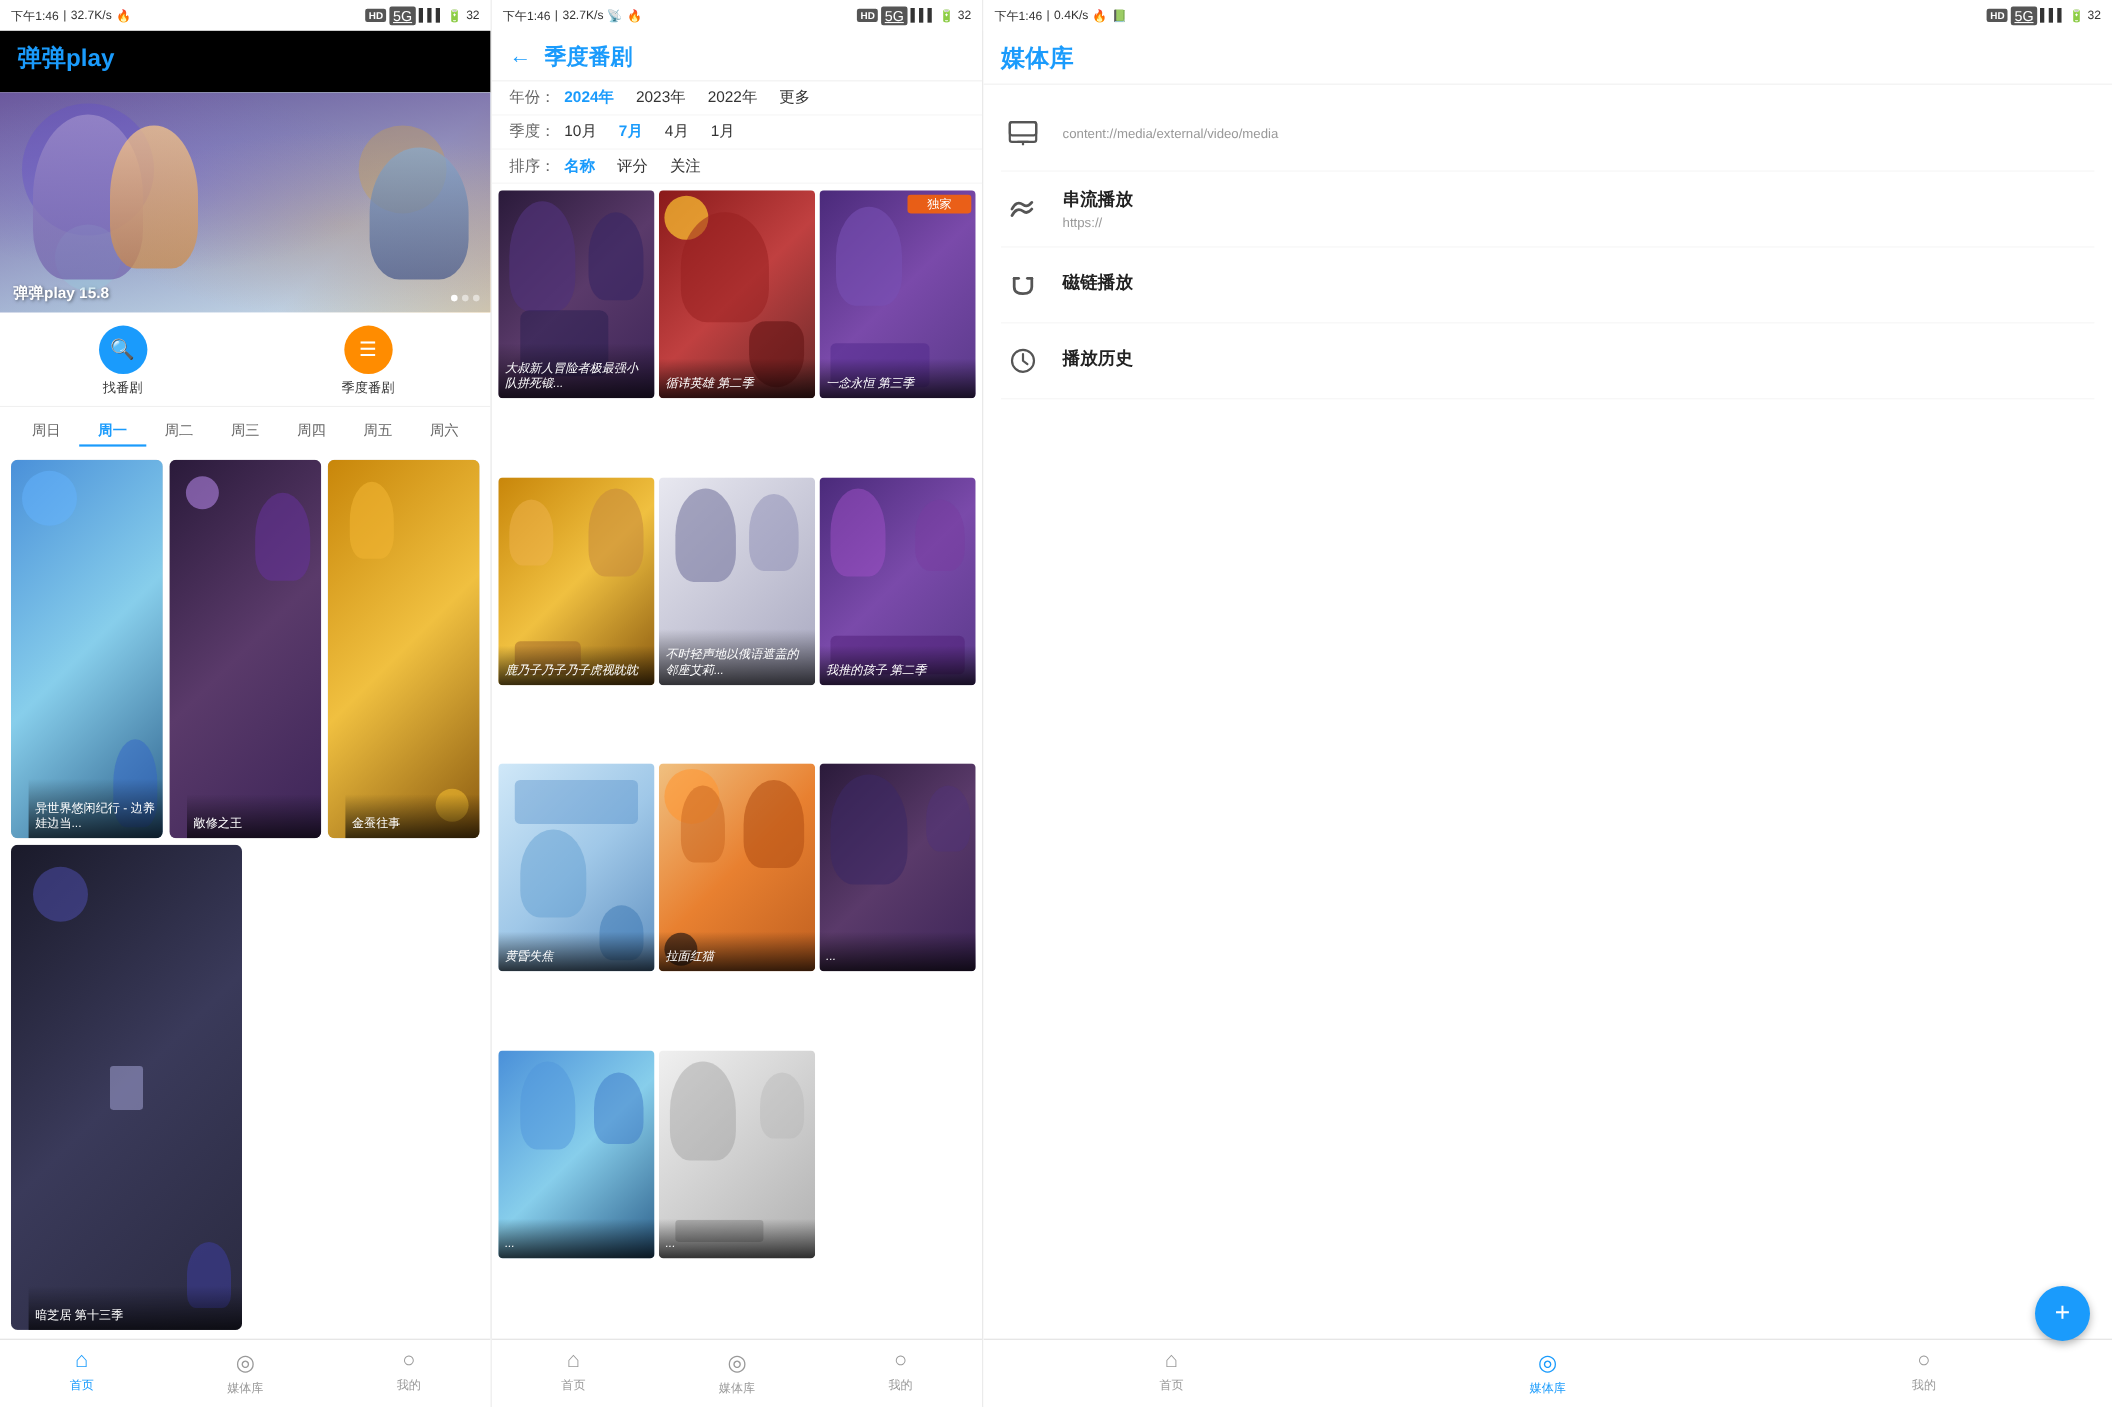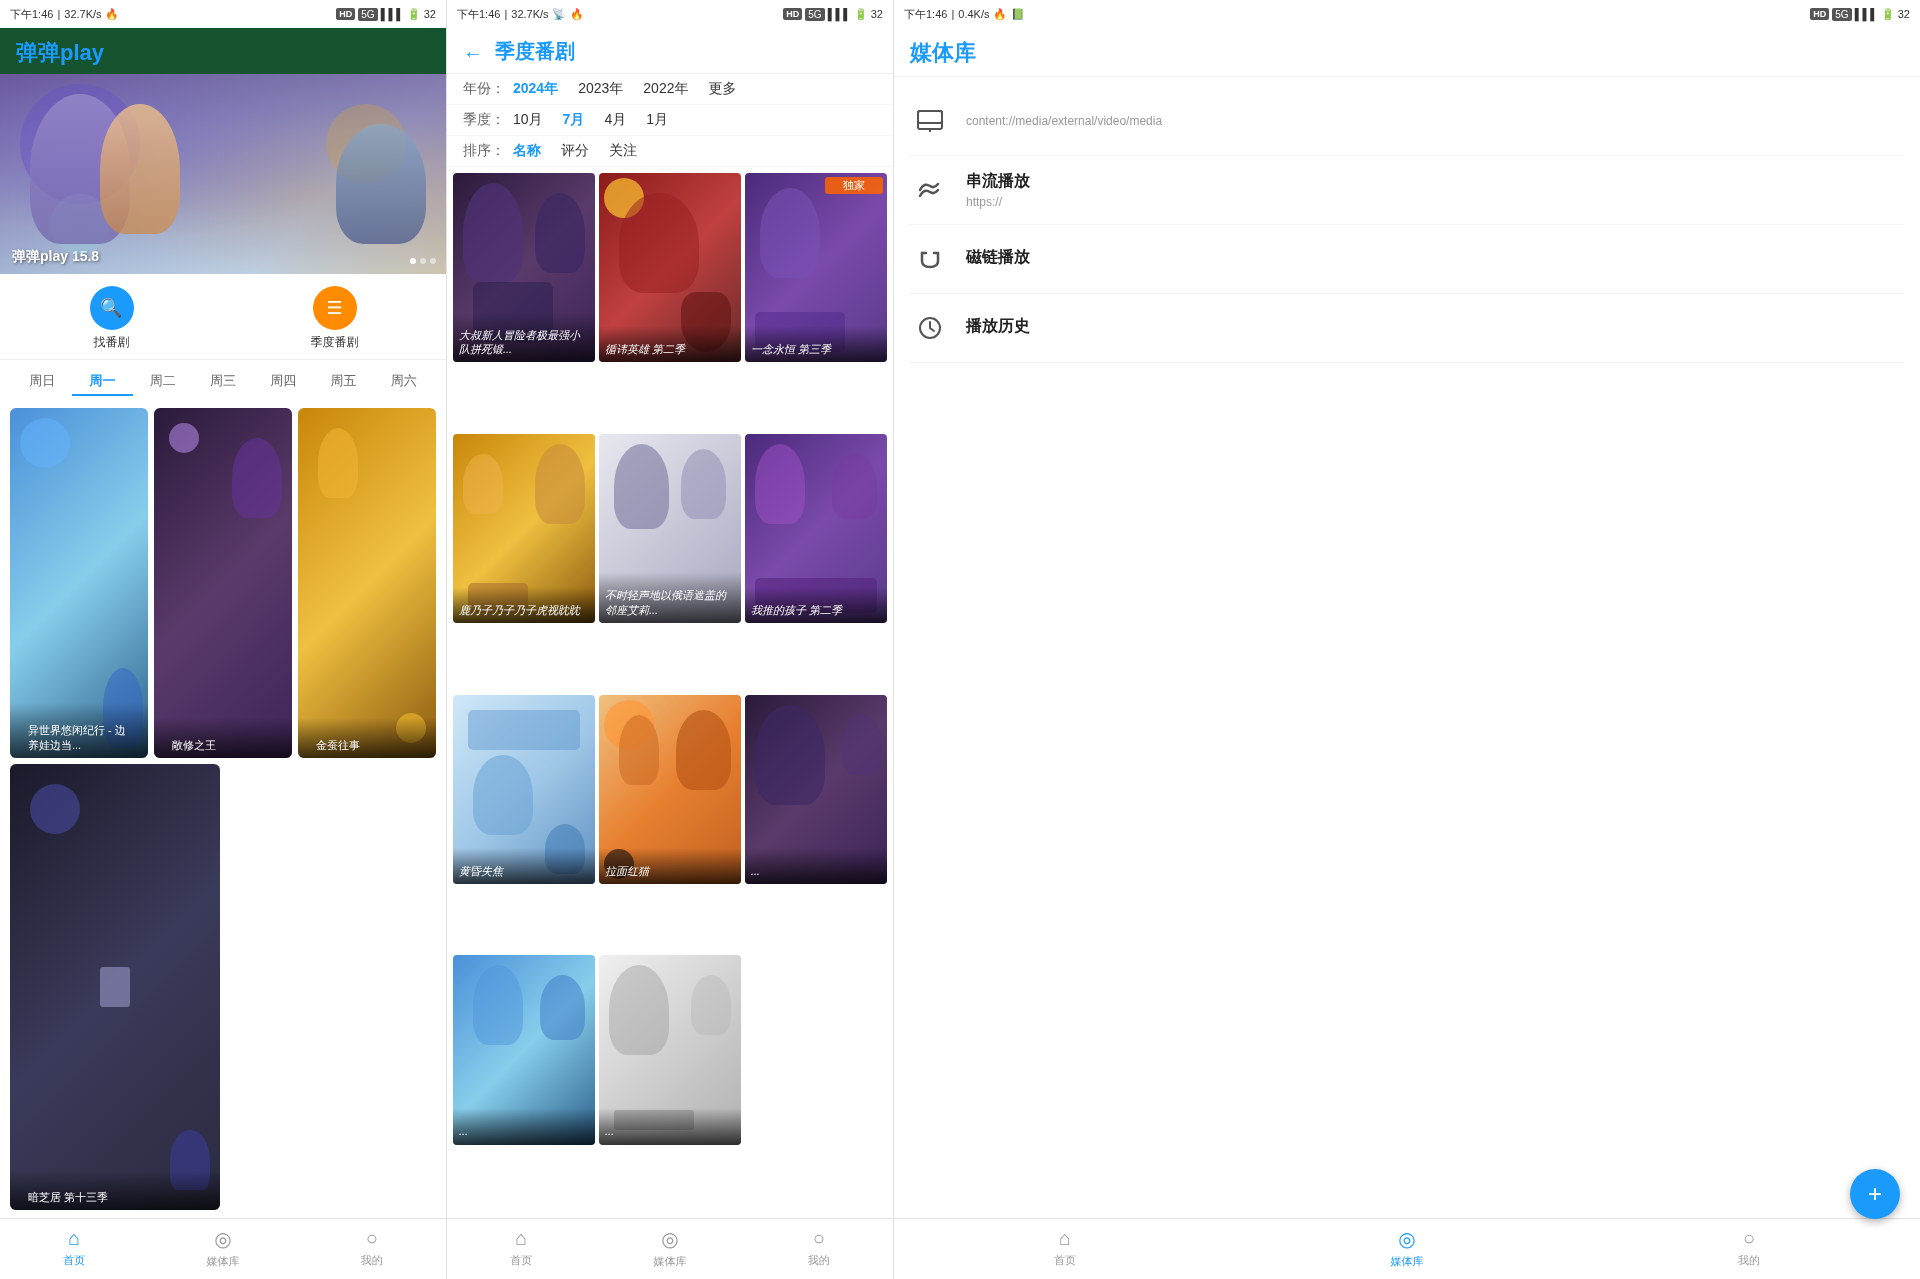--- a/index.html
+++ b/index.html
@@ -37,22 +37,23 @@
       overflow: hidden;
     }
     .panel:last-child { border-right: none; }
 
     
     .panel-1 { flex: 0 0 447px; }
     .panel-2 { flex: 0 0 447px; }
 
     
     .panel-header {
-      padding: 10px 16px 6px;
-      background: #14532d;
+      padding: 10px 16px 16px;
+      background: #000000;
+      text-decoration: underline;
     }
     .app-title {
       font-size: 22px;
       font-weight: bold;
       color: #1a9bfc;
     }
 
     
     .hero-banner {
       width: 100%;
@@ -162,23 +163,23 @@
     .anime-card {
       width: calc(33.33% - 4px);
       border-radius: 6px;
       overflow: hidden;
       position: relative;
       background: #ddd;
       cursor: pointer;
     }
     .anime-card-overlay {
       position: absolute;
-      bottom: 0; left: 0; right: 0;
+      bottom: 0; left: 16px; right: 0;
       background: linear-gradient(transparent, rgba(0,0,0,0.7));
-      padding: 20px 18px 6px;
+      padding: 20px 6px 6px;
     }
     .anime-card-title {
       color: #fff;
       font-size: 11px;
       line-height: 1.3;
     }
 
     
     .bg-blue { background: linear-gradient(135deg, #4a90d9, #87ceeb, #2c5f8a); }
     .bg-dark { background: linear-gradient(135deg, #2a1a3a, #5a3a6a, #3d2558); }
@@ -354,23 +355,24 @@
       background: #555;
       color: #fff;
       font-size: 9px;
       padding: 1px 3px;
       border-radius: 2px;
       font-weight: bold;
     }
     .badge-5g {
       background: #555;
       color: #fff;
-      font-size: 10px;
+      font-size: 13px;
       padding: 1px 3px;
       border-radius: 2px;
+      text-decoration: underline;
     }
 
     
     .season-card-badge {
       position: absolute;
       top: 4px; right: 4px;
       background: rgba(255,100,0,0.85);
       color: #fff;
       font-size: 11px;
       padding: 1px 18px;

